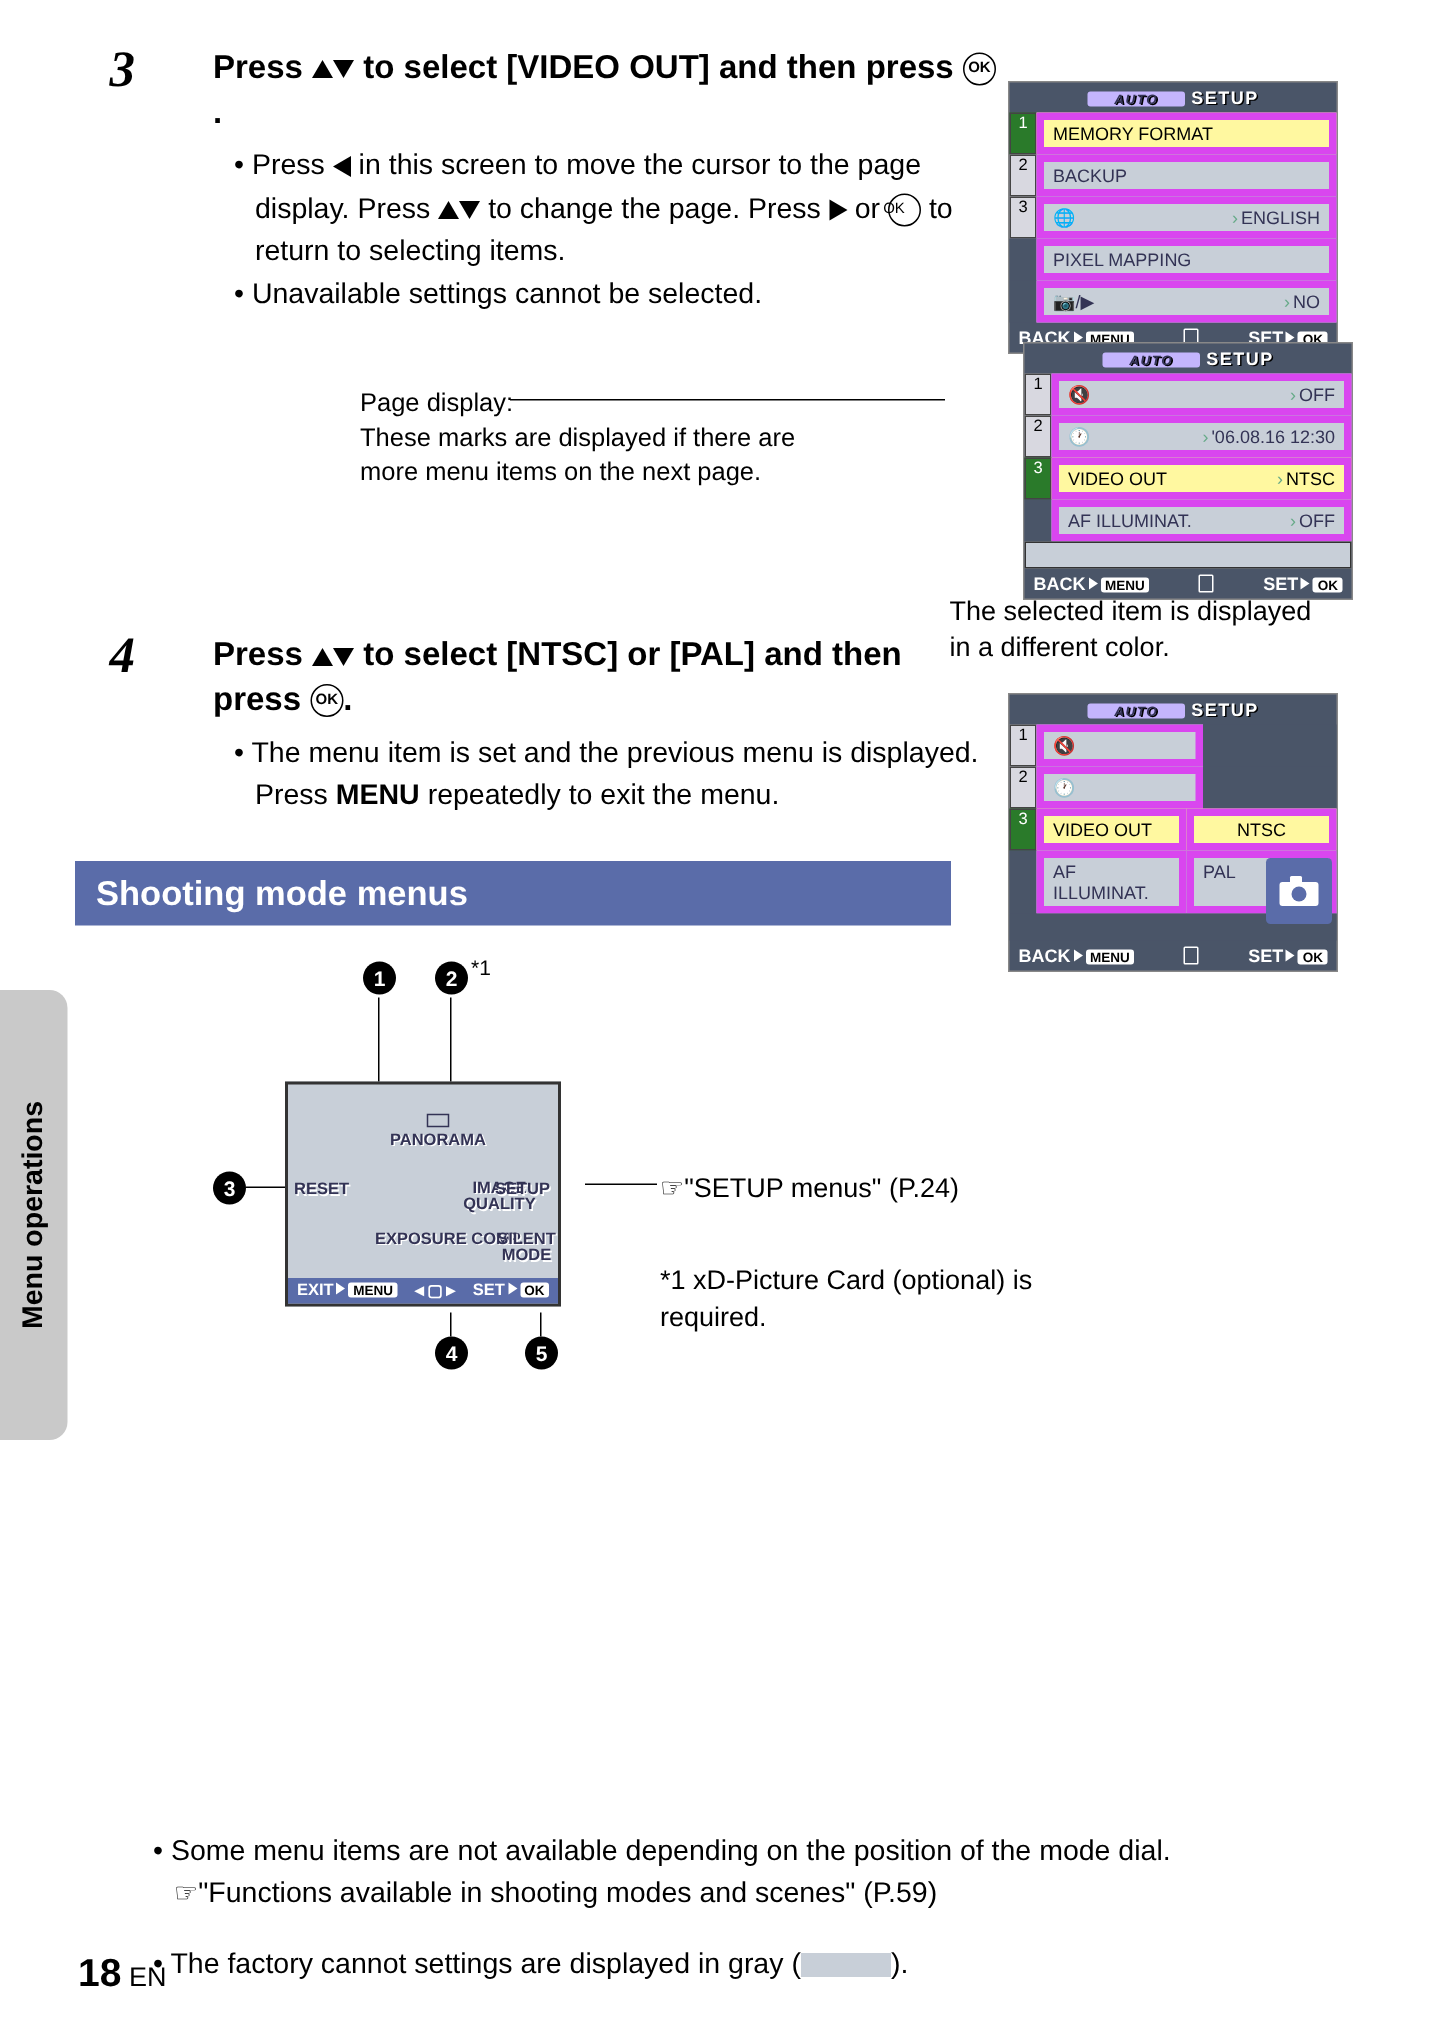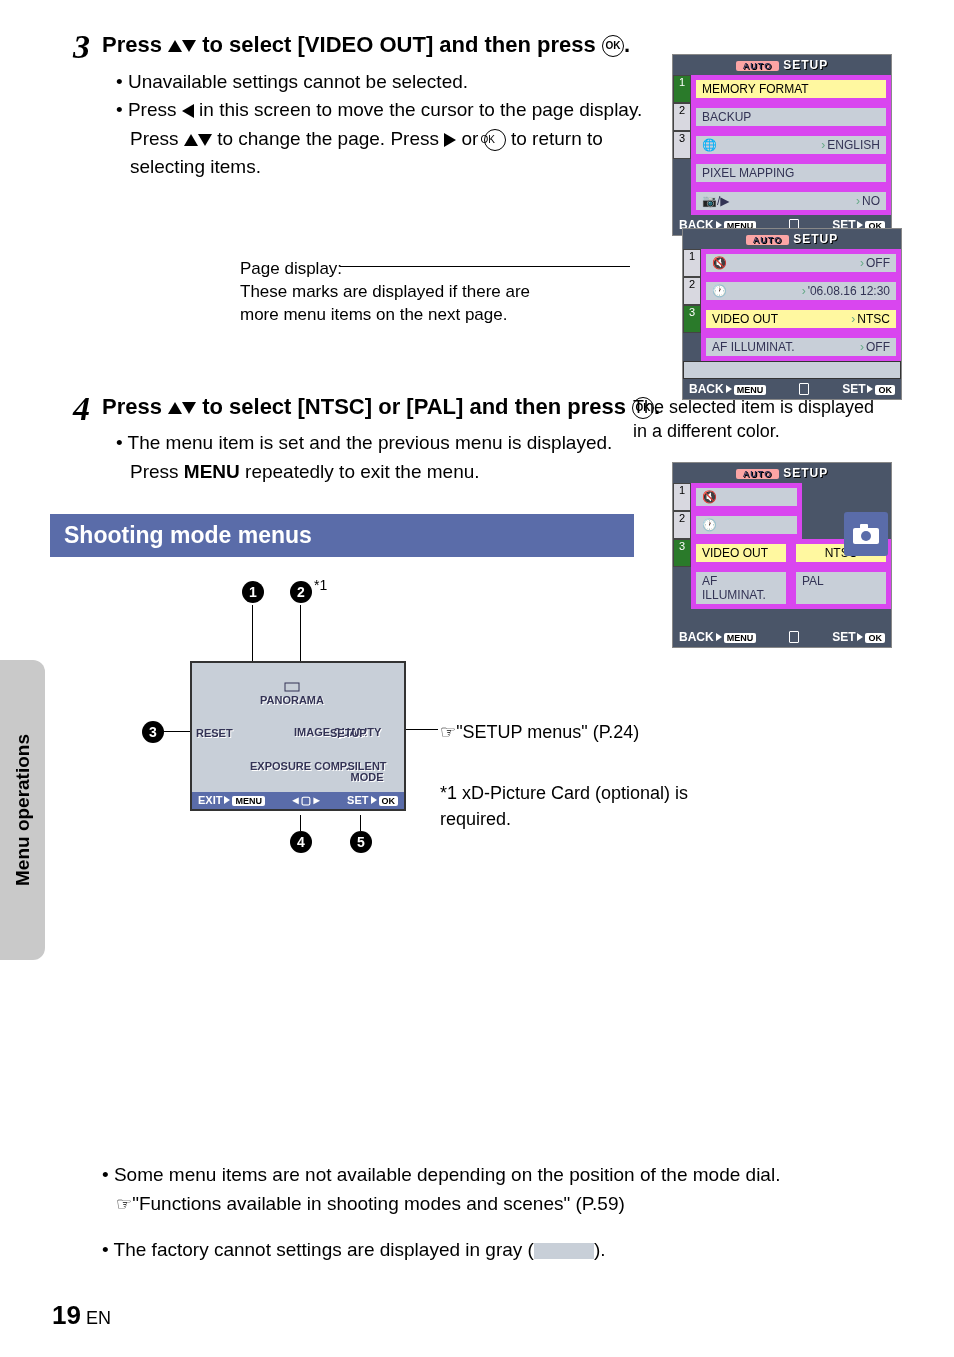--- a/index.html
+++ b/index.html
@@ -16,21 +16,21 @@
     .step-num {
       font-family: Georgia, 'Times New Roman', serif;
       font-size: 34px;
       font-weight: bold;
       font-style: italic;
       width: 40px;
       text-align: right;
       margin-right: 12px;
       line-height: 1;
     }
-    .step-body { flex: 1; padding-right: 230px; }
+    .step-body { flex: 1; padding-right: 230px; margin-left: 40px; }
     .step-title { font-size: 22px; font-weight: bold; line-height: 1.35; }
     .bullets { margin: 8px 0 0 14px; }
     .bullets li { font-size: 19px; line-height: 1.5; list-style: none; text-indent: -14px; padding-left: 14px; }
     .bullets li::before { content: "• "; }
     .menu-key { font-weight: bold; }
     .tri-up, .tri-down, .tri-left, .tri-right { display: inline-block; vertical-align: middle; }
     .tri-up { border-left: 7px solid transparent; border-right: 7px solid transparent; border-bottom: 12px solid #000; }
     .tri-down { border-left: 7px solid transparent; border-right: 7px solid transparent; border-top: 12px solid #000; }
     .tri-left { border-top: 7px solid transparent; border-bottom: 7px solid transparent; border-right: 12px solid #000; }
     .tri-right { border-top: 7px solid transparent; border-bottom: 7px solid transparent; border-left: 12px solid #000; }
@@ -39,21 +39,21 @@
     
     .cam { position: absolute; width: 220px; background: #4a5568; border: 1px solid #888; color: #fff; font-size: 12px; font-family: Arial, sans-serif; }
     .cam-title { text-align: center; padding: 3px 0; font-weight: bold; letter-spacing: 1px; text-shadow: 1px 1px 0 #000; }
     .cam-row { display: flex; align-items: stretch; }
     .cam-idx { width: 18px; background: #d8d8e0; color: #000; text-align: center; font-size: 11px; border: 1px solid #444; }
     .cam-idx.sel { background: #2a7a2a; color: #fff; }
     .cam-cell { flex: 1; background: #c8cfd8; color: #335; padding: 2px 6px; border: 5px solid #d946ef; display: flex; justify-content: space-between; }
     .cam-cell.sel { background: #fff8a0; color: #000; }
     .cam-foot { display: flex; justify-content: space-between; align-items: center; padding: 3px 6px; font-weight: bold; }
     .menu-box { display: inline-block; background: #fff; color: #000; font-size: 9px; padding: 0 3px; border-radius: 2px; }
-    .auto-badge { display: inline-block; background: #fca5a5; color: #335; font-size: 9px; padding: 0 7px; border-radius: 2px; margin-right: 4px; }
+    .auto-badge { display: inline-block; background: #c4b5fd; color: #335; font-size: 9px; padding: 0 18px; border-radius: 2px; margin-right: 4px; font-style: italic; }
     .arrow-diamond { display:inline-block; width:0;height:0;border-top:4px solid transparent;border-bottom:4px solid transparent;border-left:6px solid #fff;margin:0 2px; }
     .chev { color: #6a8; margin-right: 2px;}
 
     #cam1 { top: 54px; right: 62px; }
     #cam2 { top: 228px; right: 52px; }
     #cam3 { top: 462px; right: 62px; }
 
     .note-small {
       position: absolute;
       left: 240px; top: 258px; width: 320px;
@@ -67,21 +67,21 @@
     
     .section-bar {
       background: #5a6ca9; color: #fff; font-size: 23px; font-weight: bold;
       padding: 8px 14px; margin-top: 28px; position: relative;
     }
     .cam-icon-box { position: absolute; right: -254px; top: -2px; width: 44px; height: 44px; background: #5a6ca9; border-radius: 3px; display: flex; align-items: center; justify-content: center; }
     .cam-icon-box svg { fill: #fff; }
 
     
     .diagram-wrap { display: flex; align-items: flex-start; margin-top: 14px; position: relative; height: 290px; }
-    .diagram-screen { position: absolute; left: 140px; top: 90px; width: 216px; height: 150px; background: #c8cfd8; border: 2px solid #333; color: #335; }
+    .diagram-screen { position: absolute; left: 140px; top: 90px; width: 184px; height: 150px; background: #c8cfd8; border: 2px solid #333; color: #335; }
     .diagram-screen .tile { position: absolute; font-size: 11px; font-weight: bold; text-align: center; text-shadow: 1px 1px 0 #fff; }
     .panorama { left: 68px; top: 18px; }
     .reset-t { left: 4px; top: 64px; }
     .imgq { left: 58px; top: 64px; margin-left: 44px; }
     .setup-t { left: 138px; top: 64px; }
     .expcomp { left: 58px; top: 98px; }
     .silent { left: 138px; top: 98px; }
     .diagram-foot { position: absolute; bottom: 0; left: 0; right: 0; background: #5a6ca9; color: #fff; font-size: 11px; font-weight: bold; display: flex; justify-content: space-between; padding: 2px 6px; }
 
     .circnum { position: absolute; width: 22px; height: 22px; border-radius: 50%; background: #000; color: #fff; font-size: 14px; font-weight: bold; text-align: center; line-height: 22px; }
@@ -116,24 +116,24 @@
 </head>
 <body>
 
 <div class="step-row">
   <div class="step-num">3</div>
   <div class="step-body">
     <div class="step-title">
       <span>Press </span><span class="tri-up"></span><span class="tri-down"></span><span> to select [VIDEO OUT] and then press </span><span class="ok-circ">OK</span><span>.</span>
     </div>
     <ul class="bullets">
-      <li>Unavailable settings cannot be selected.</li>
       <li>
         <span>Press </span><span class="tri-left"></span><span> in this screen to move the cursor to the page display.  Press </span><span class="tri-up"></span><span class="tri-down"></span><span> to change the page. Press </span><span class="tri-right"></span><span> or </span><span class="ok-circ">OK</span><span> to return to selecting items.</span>
       </li>
+      <li>Unavailable settings cannot be selected.</li>
     </ul>
   </div>
 </div>
 
 <div class="note-small">
   <span>Page display:</span><br>
   <span>These marks are displayed if there are more menu items on the next page.</span>
 </div>
 <div id="line-note" class="note-line"></div>
 
@@ -333,13 +333,13 @@
   </li>
   <li>
     <span>The factory cannot settings are displayed in gray (</span><span class="gray-sw"></span><span>).</span>
   </li>
 </ul>
 
 <div class="side-tab">
     <span>Menu operations</span>
   </div>
 
-<div class="page-num"><b>19</b> <span>EN</span></div>
+<div class="page-num"><b>18</b> <span>EN</span></div>
 
 </body></html>

